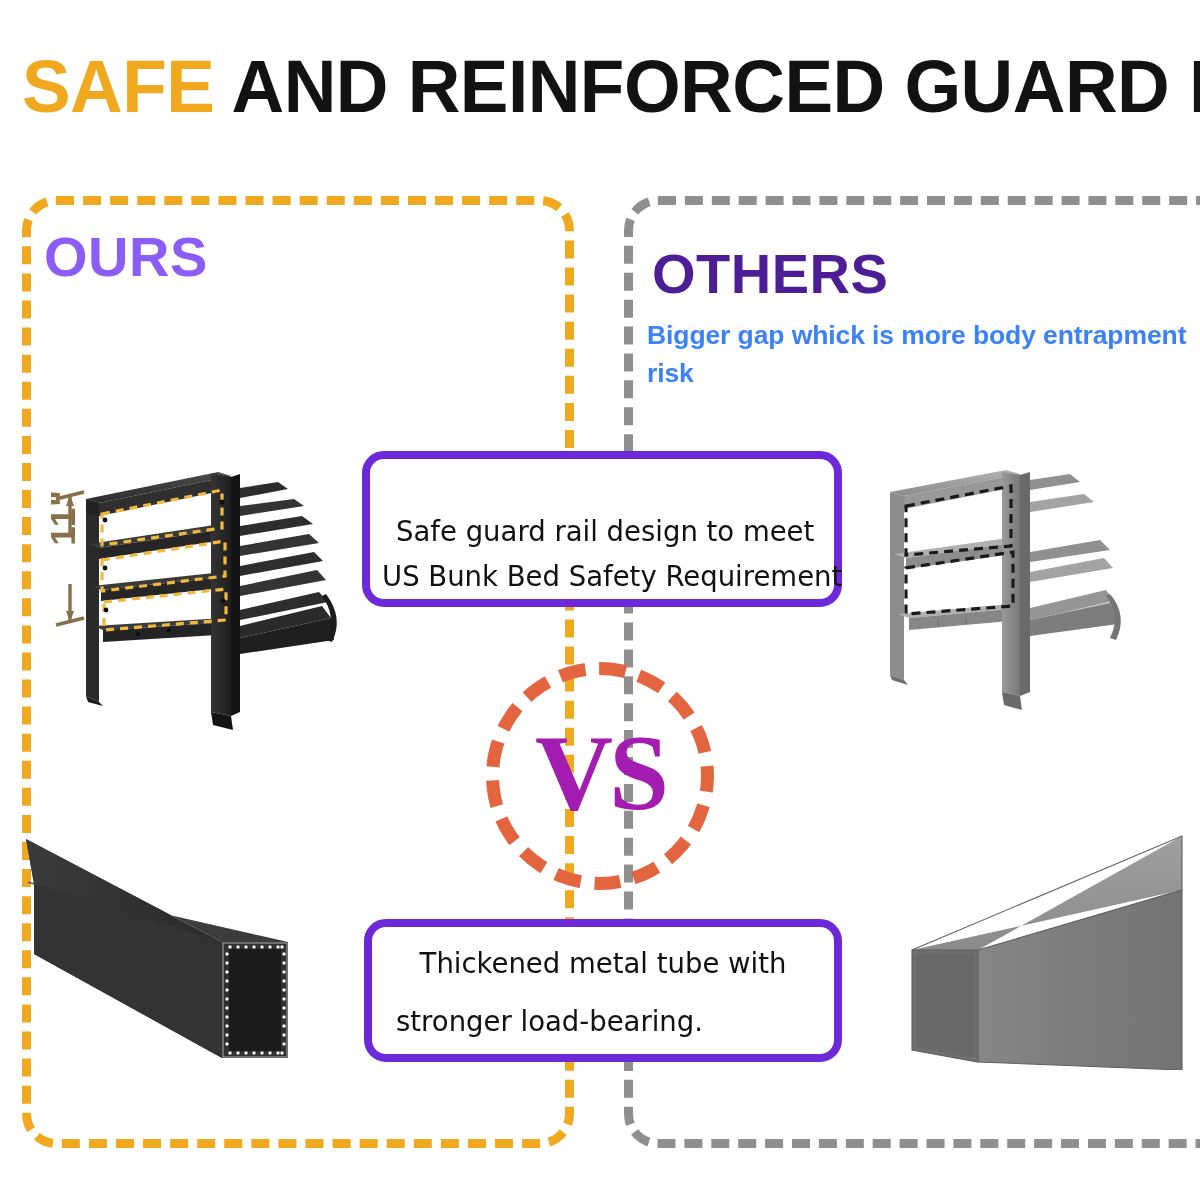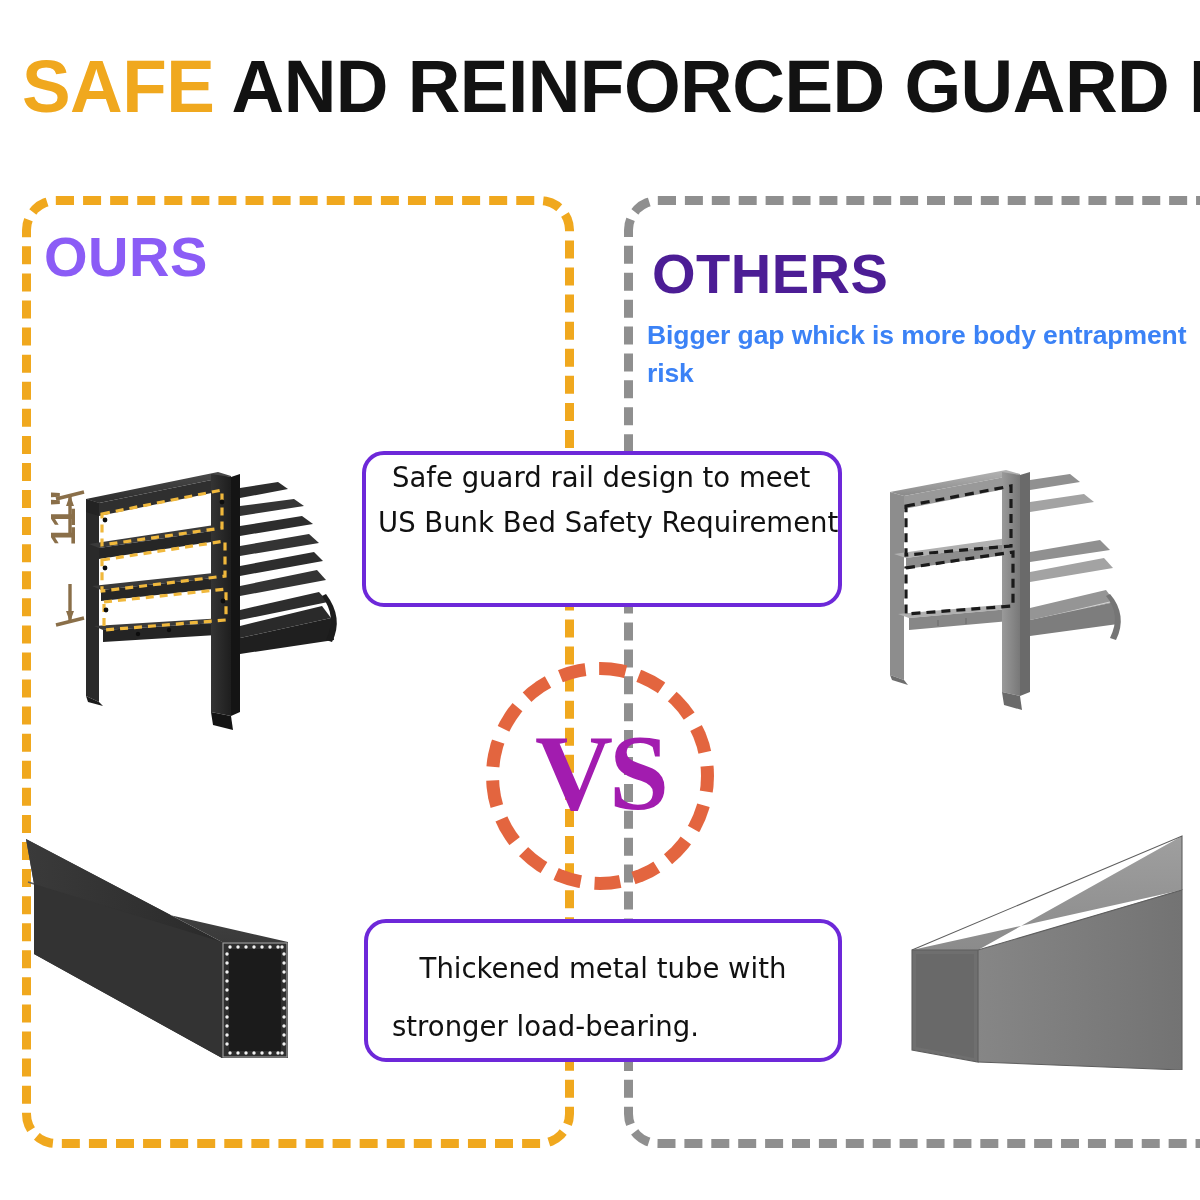--- a/index.html
+++ b/index.html
@@ -81,27 +81,27 @@
     line-height: 38px;
     letter-spacing: -0.1px;
   }
   .sub-ours   { left: 42px;  top: 316px; width: 520px; color: #121212; }
   .sub-others { left: 624px; top: 316px; width: 540px; color: #3b82f6; margin-left: 23px; }
 
   
   .callout {
     position: absolute;
     background: #ffffff;
-    border: 4px solid #6d28d9;
+    border: 8px solid #6d28d9;
     border-radius: 22px;
     color: #111111;
     z-index: 40;
     display: flex;
     flex-direction: column;
-    justify-content: flex-start;
+    justify-content: flex-end;
   }
   .callout .line {
     font-size: 27.5px;
     white-space: pre;
     font-family: "DejaVu Sans", sans-serif;
   }
   .callout-design {
     left: 362px;
     top: 451px;
     width: 480px;
@@ -109,21 +109,21 @@
     padding: 0 10px 0 12px;
   }
   .callout-design .line { line-height: 45px; }
   .callout-design .line:first-child { padding-left: 14px; }
 
   .callout-tube {
     left: 364px;
     top: 919px;
     width: 478px;
     height: 143px;
-    padding: 16px 10px;
+    padding: 4px 10px;
   }
   .callout-tube .line { line-height: 58px; text-align: center; }
   .callout-tube .line.l2 { text-align: left; padding-left: 14px; }
 
   
   .vs-badge {
     position: absolute;
     left: 486px;
     top: 662px;
     width: 228px;

